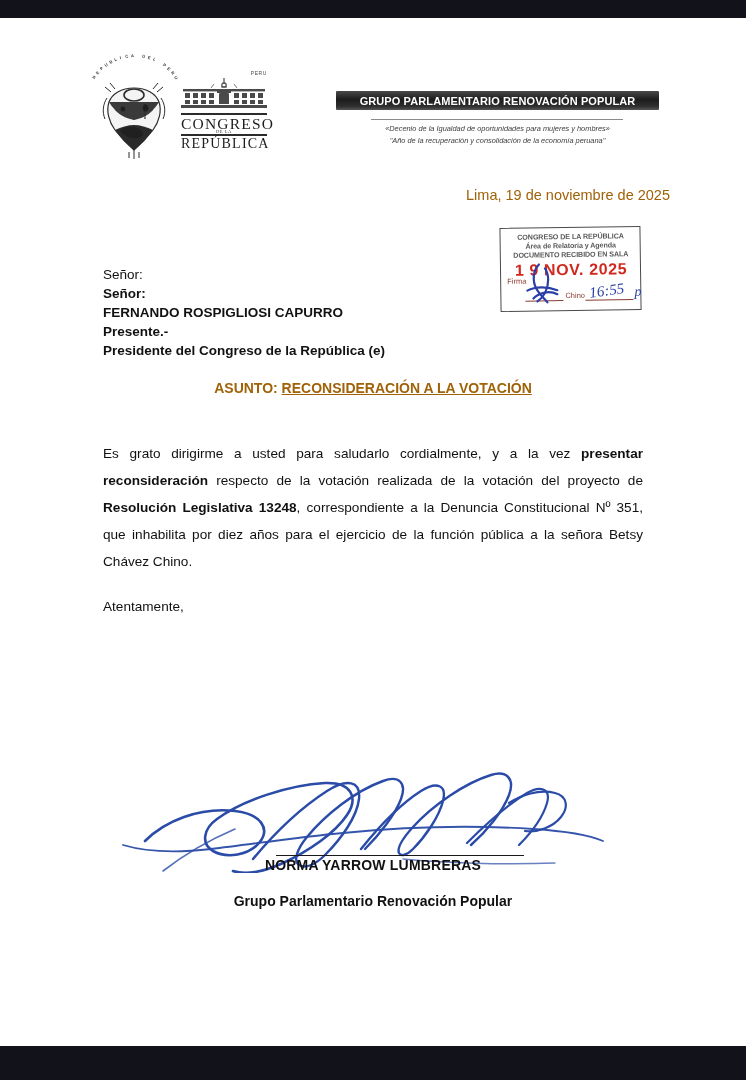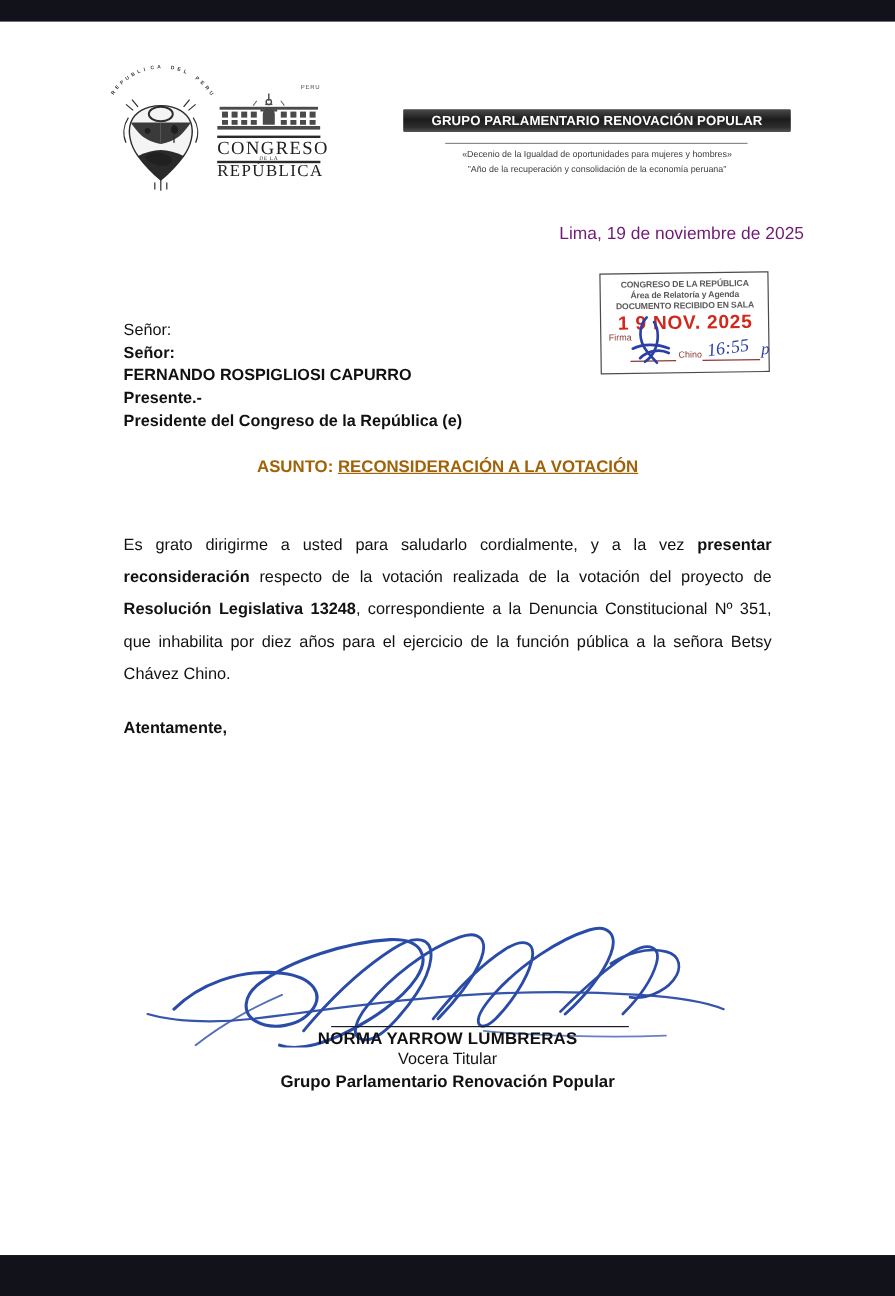--- a/index.html
+++ b/index.html
@@ -147,32 +147,33 @@
     height: 1px;
     background: #8a8a8a;
   }
   .banner-sub {
     position: absolute;
     width: 323px;
     left: 336px;
     text-align: center;
     font-size: 7.4px;
     color: #3c3c3c;
+    font-style: italic;
     white-space: nowrap;
   }
   #banner-sub-1 { top: 106px; }
   #banner-sub-2 { top: 118px; }
 
   
   #date-line {
     position: absolute;
     right: 76px;
     top: 169px;
     font-size: 14.5px;
-    color: #701a75;
+    color: #a16207;
   }
 
   
   #stamp {
     position: absolute;
     left: 500px;
     top: 209px;
     width: 139px;
     height: 82px;
     border: 1.6px solid #4a4a4a;
@@ -278,21 +279,21 @@
     top: 422px;
     width: 540px;
     font-size: 13.6px;
     color: #111;
   }
   #body p {
     margin: 0 0 18px 0;
     text-align: justify;
     line-height: 27px;
   }
-  #body p:last-child { margin-bottom: 4px; font-weight: bold; }
+  #body p:last-child { margin-bottom: 4px; }
   #body b { font-weight: bold; }
   .no-justify { text-align: left !important; }
 
   
   #signature-block {
     position: absolute;
     left: 103px;
     top: 745px;
     width: 540px;
     height: 160px;
@@ -475,19 +476,18 @@
         <path d="M258 86 C274 66 296 42 318 28 C334 18 344 22 340 38 C336 54 322 74 310 86 C304 92 298 94 296 90 C294 85 300 75 310 64 C330 42 362 20 388 12 C404 7 412 16 406 32 C400 48 384 68 368 82" stroke-width="2.4"></path>
         <path d="M364 80 C382 62 404 42 424 30 C438 22 448 26 444 40 C440 54 428 70 416 82" stroke-width="2.2"></path>
         <path d="M406 40 C418 32 436 26 452 30 C464 33 466 44 458 54 C450 64 434 70 422 68" stroke-width="2.2"></path>
         <path d="M20 82 C40 88 72 90 108 86 C150 81 196 74 240 70 C300 64 370 62 430 66 C462 68 486 72 500 78" stroke-width="1.8" opacity="0.95"></path>
         <path d="M60 108 C78 94 104 78 132 66" stroke-width="1.6" opacity="0.8"></path>
         <path d="M300 96 C340 100 400 102 452 100" stroke-width="1.4" opacity="0.7"></path>
       </g>
     </svg>
     <div id="sig-rule"></div>
     <div class="sig-line" id="sig-name">NORMA YARROW LUMBRERAS</div>
-    <div class="sig-line" id="sig-role">Vocera Titular</div>
     <div class="sig-line" id="sig-group">Grupo Parlamentario Renovación Popular</div>
   </div>
 
 </div>
 
 <div class="letterbox" id="bar-bottom"></div>
 
 </body></html>

